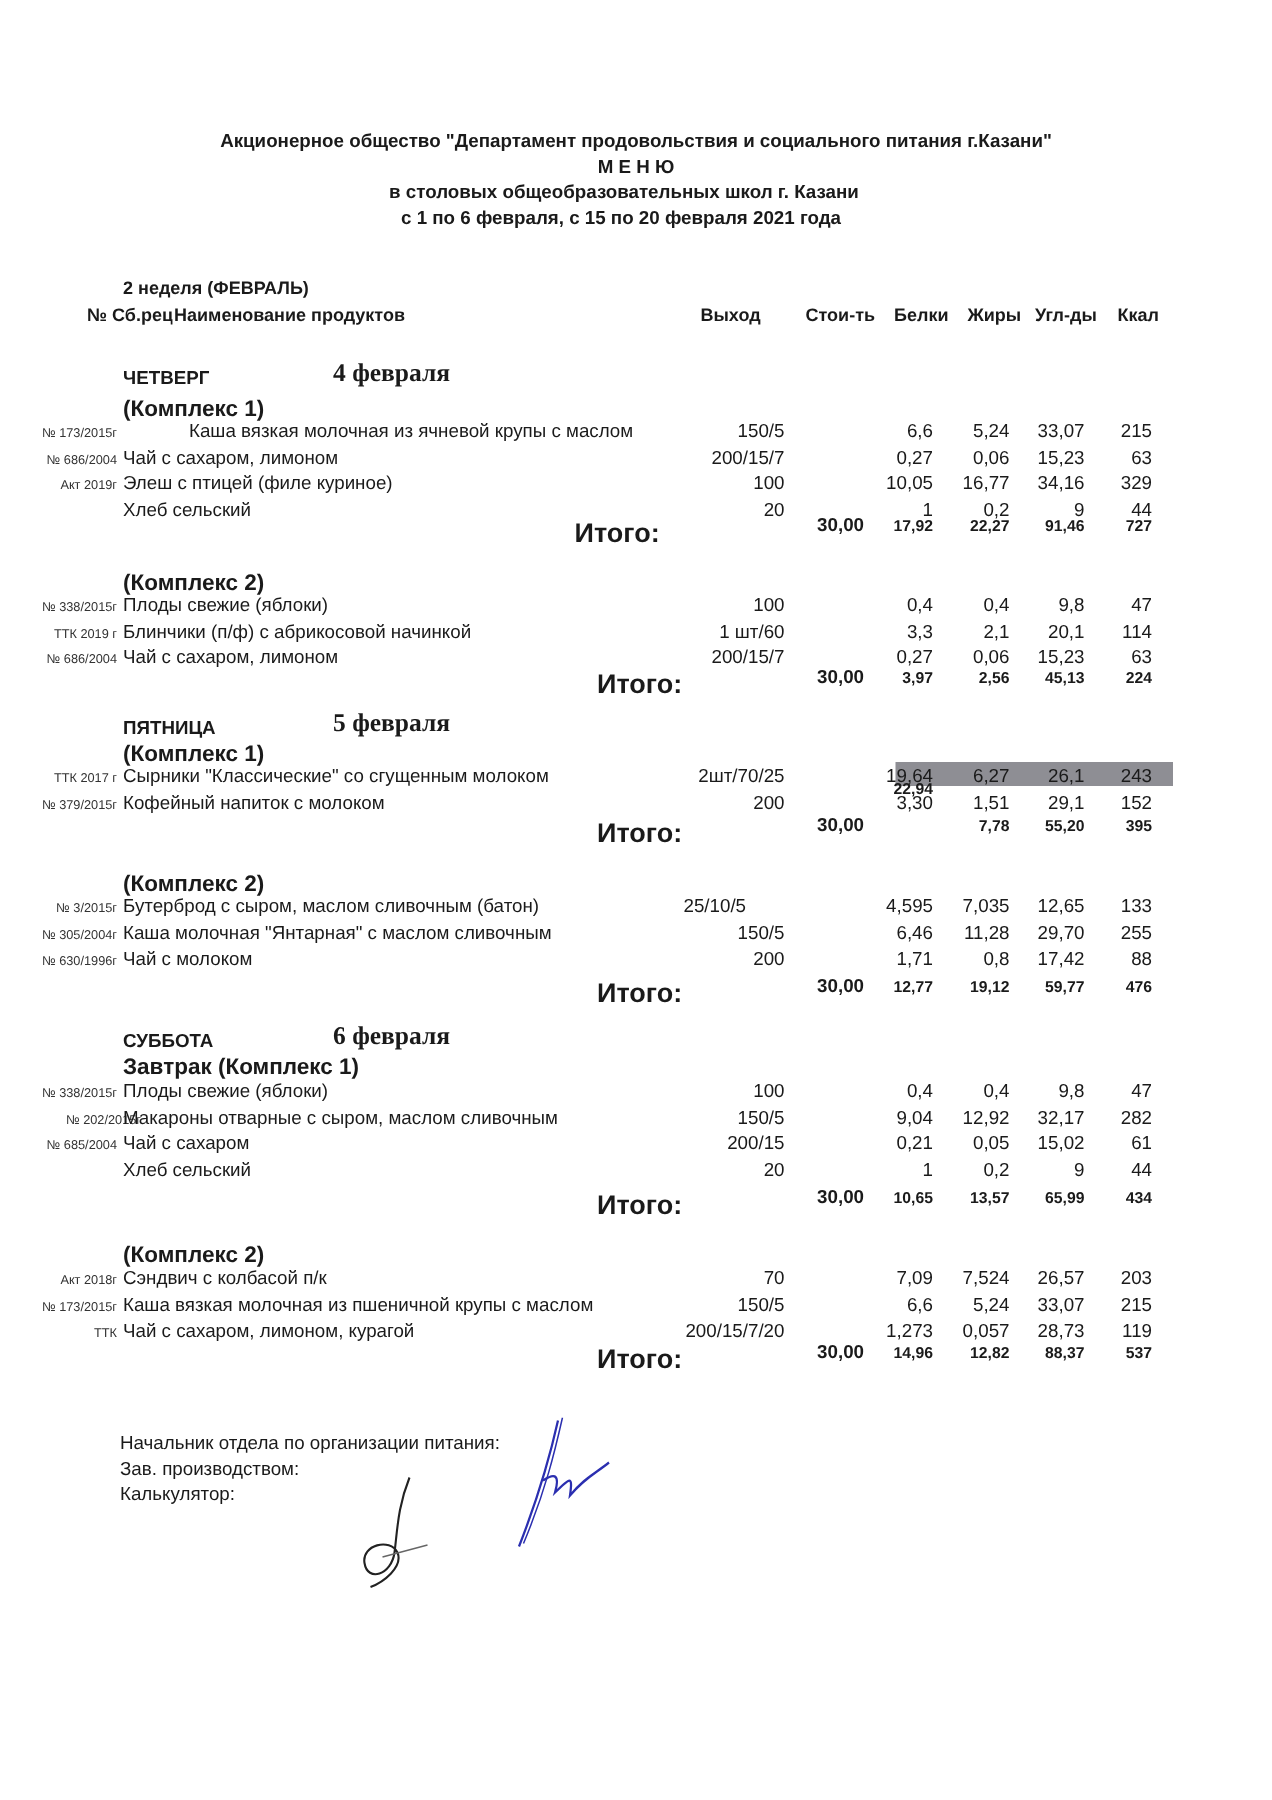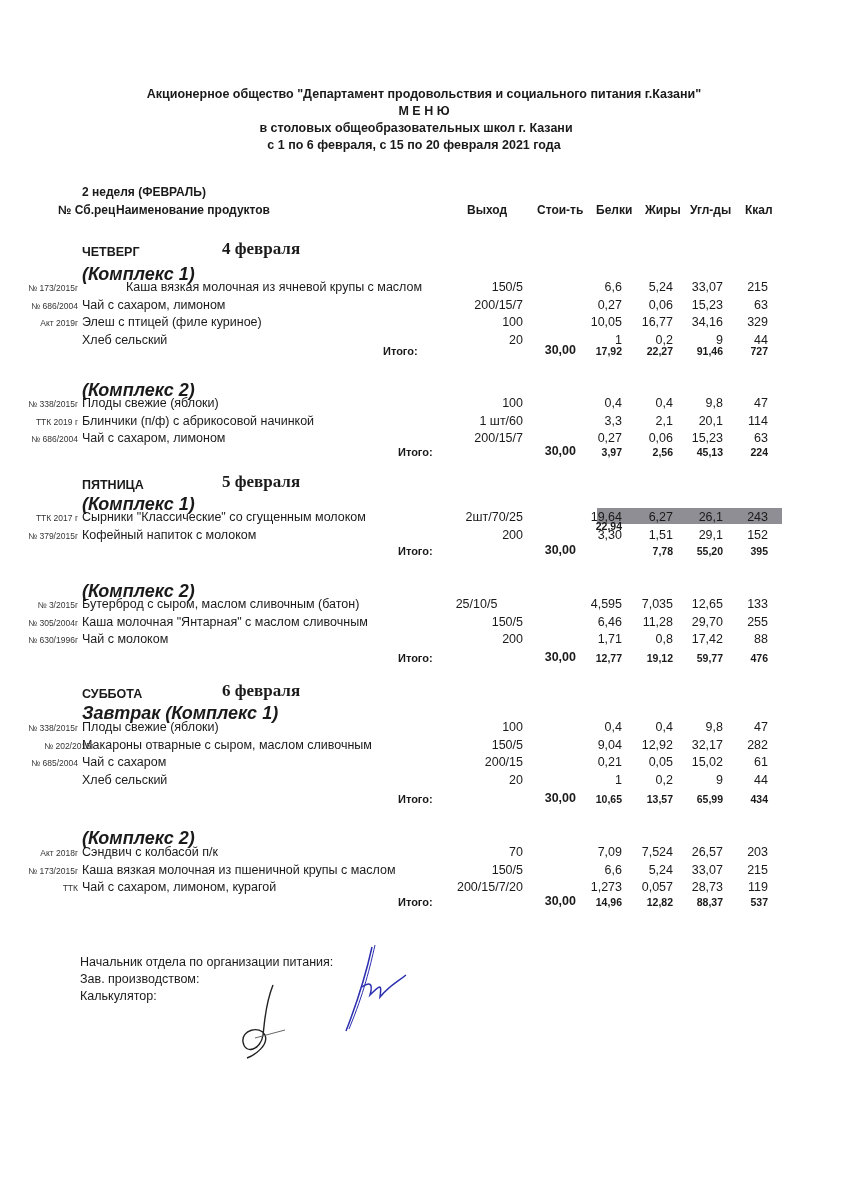--- a/index.html
+++ b/index.html
@@ -3,27 +3,27 @@
 <meta charset="utf-8">
 <style>
   html, body { margin: 0; padding: 0; background: #ffffff; }
   body { width: 848px; height: 1200px; position: relative; overflow: hidden;
          font-family: "Liberation Sans", "DejaVu Sans", sans-serif; color: #1a1a1a; }
   .hdr { position: absolute; left: 0; width: 848px; text-align: center; font-weight: bold; font-size: 12.5px; }
   .abs { position: absolute; white-space: nowrap; }
   .colhdr { font-weight: bold; font-size: 12px; }
   .day { font-weight: bold; font-size: 12.5px; }
   .date { font-family: "Liberation Serif", "DejaVu Serif", serif; font-weight: bold; font-size: 17px; }
-  .cx { font-weight: bold; font-size: 18px; font-style: italic; }
+  .cx { font-weight: bold; font-size: 15px; }
   .code { font-size: 8.5px; text-align: right; width: 78px; color: #333; }
   .name { font-size: 12.5px; }
   .num { font-size: 12.5px; text-align: right; }
   .tot { font-weight: bold; font-size: 10.5px; text-align: right; }
   .totcost { font-weight: bold; font-size: 12.5px; text-align: right; }
-  .itogo { font-weight: bold; font-size: 11px; padding-left: 28px; }
+  .itogo { font-weight: bold; font-size: 18px; padding-left: 28px; }
   .hl { position: absolute; background: #8e8e94; }
   .sig { font-size: 12.5px; }
 </style>
 </head>
 <body>
 
 <div class="hdr" style="top:87px;">Акционерное общество "Департамент продовольствия и социального питания г.Казани"</div>
 <div class="hdr" style="top:104px;">М Е Н Ю</div>
 <div class="hdr" style="top:121px;left:-8px;">в столовых общеобразовательных школ г. Казани</div>
 <div class="hdr" style="top:138px;left:-10px;">с  1  по  6  февраля, с 15 по 20 февраля  2021 года</div>

